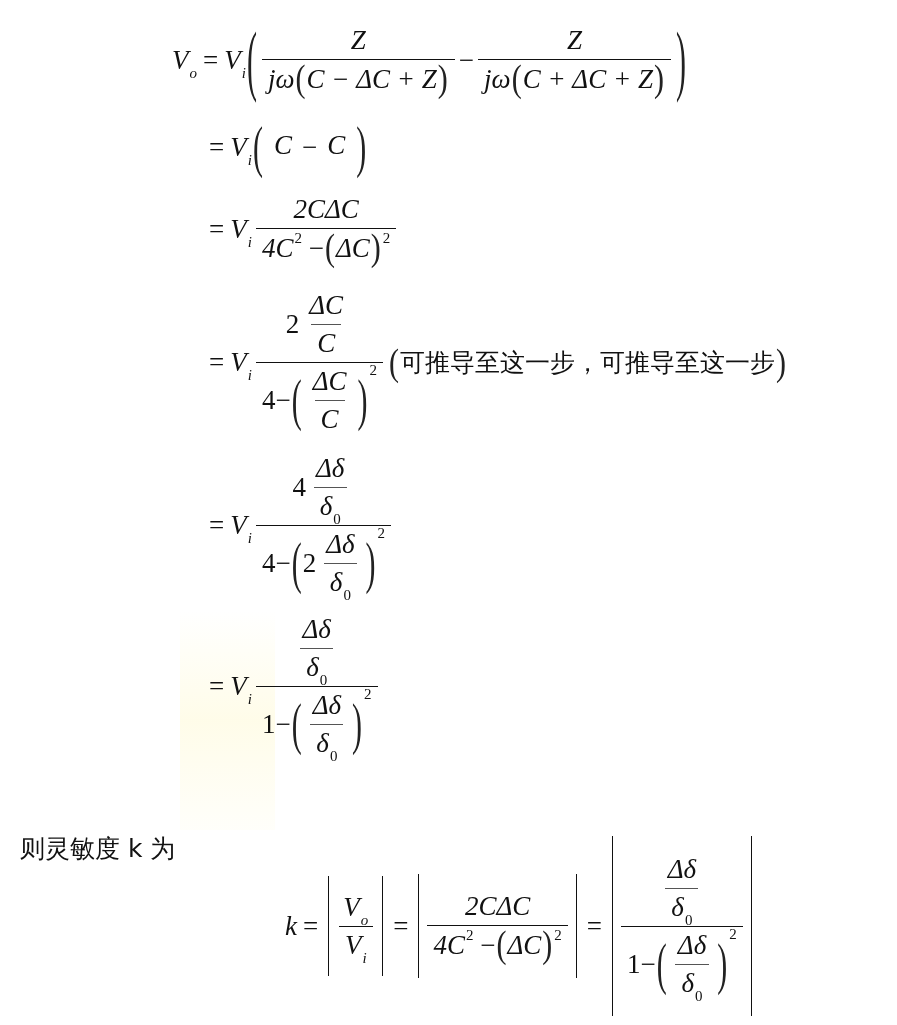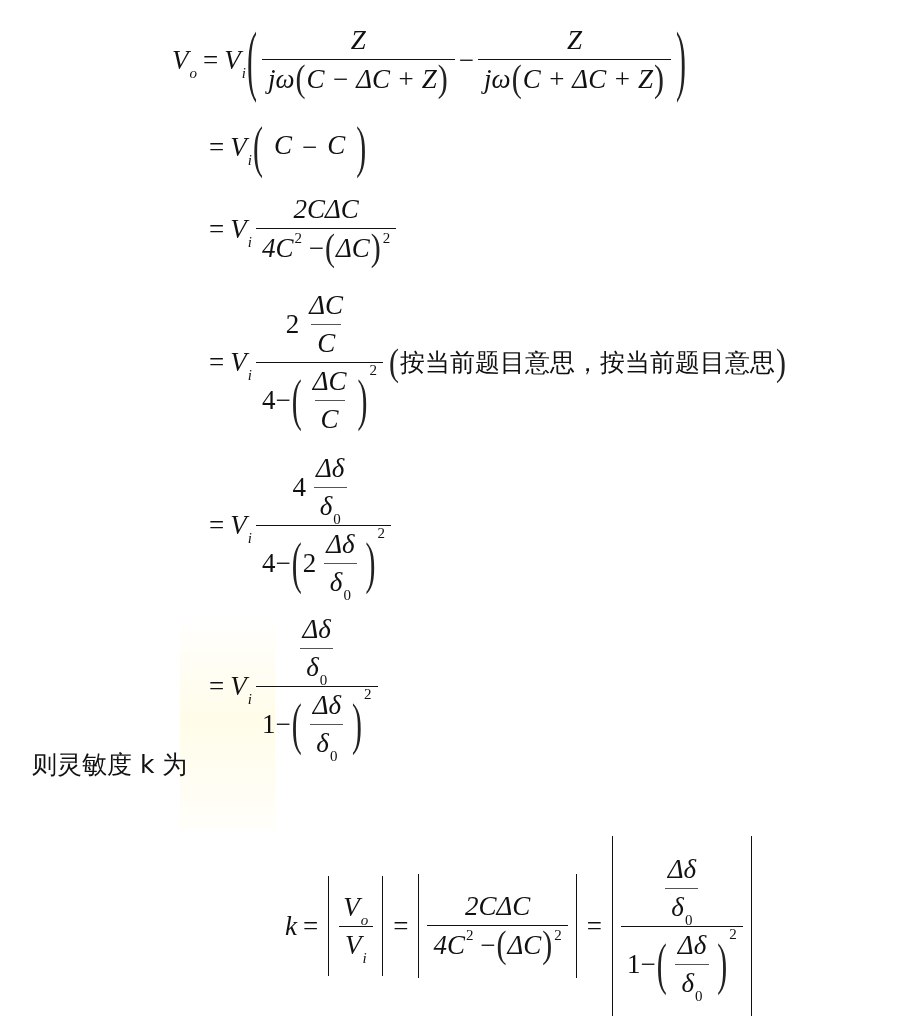--- a/index.html
+++ b/index.html
@@ -94,21 +94,21 @@
       <span class="paren mid">(</span>
       <span class="frac small">
           <span class="num it">ΔC</span>
           <span class="den it">C</span>
         </span>
       <span class="paren mid">)</span>
         <span class="sup" style="top:-30px">2</span>
     </span>
   </span>
   <span class="paren sm" style="margin-left:2px;">(</span>
-  <span class="cn">按当前题目意思，按当前题目意思</span>
+  <span class="cn">可推导至这一步，可推导至这一步</span>
   <span class="paren sm">)</span>
 </div>
 
 <div class="row math" style="left:203px; top:446px; height:158px;">
   <span class="eq">=</span>
   <span class="it"><span>V</span><span class="sub">i</span></span>
   <span class="frac">
     <span class="num" style="display:flex;align-items:center;">
       <span>4</span>
       <span class="frac small">
@@ -148,21 +148,21 @@
       <span class="frac small">
           <span class="num it">Δδ</span>
           <span class="den"><span class="it">δ</span><span class="sub0">0</span></span>
         </span>
       <span class="paren mid">)</span>
         <span class="sup" style="top:-30px">2</span>
     </span>
   </span>
 </div>
 
-<div class="abs cn" style="left:20px; top:748px;margin-left:12px;">则灵敏度 k 为</div>
+<div class="abs cn" style="left:20px; top:832px;">则灵敏度 k 为</div>
 
 <div class="row math" style="left:285px; top:836px; height:180px;">
   <span class="it">k</span>
   <span class="eq">=</span>
   <span class="abs-bar" style="margin:40px 4px;"></span>
   <span class="frac">
     <span class="num it"><span>V</span><span class="sub">o</span></span>
     <span class="den it"><span>V</span><span class="sub">i</span></span>
   </span>
   <span class="abs-bar" style="margin:40px 4px;"></span>

